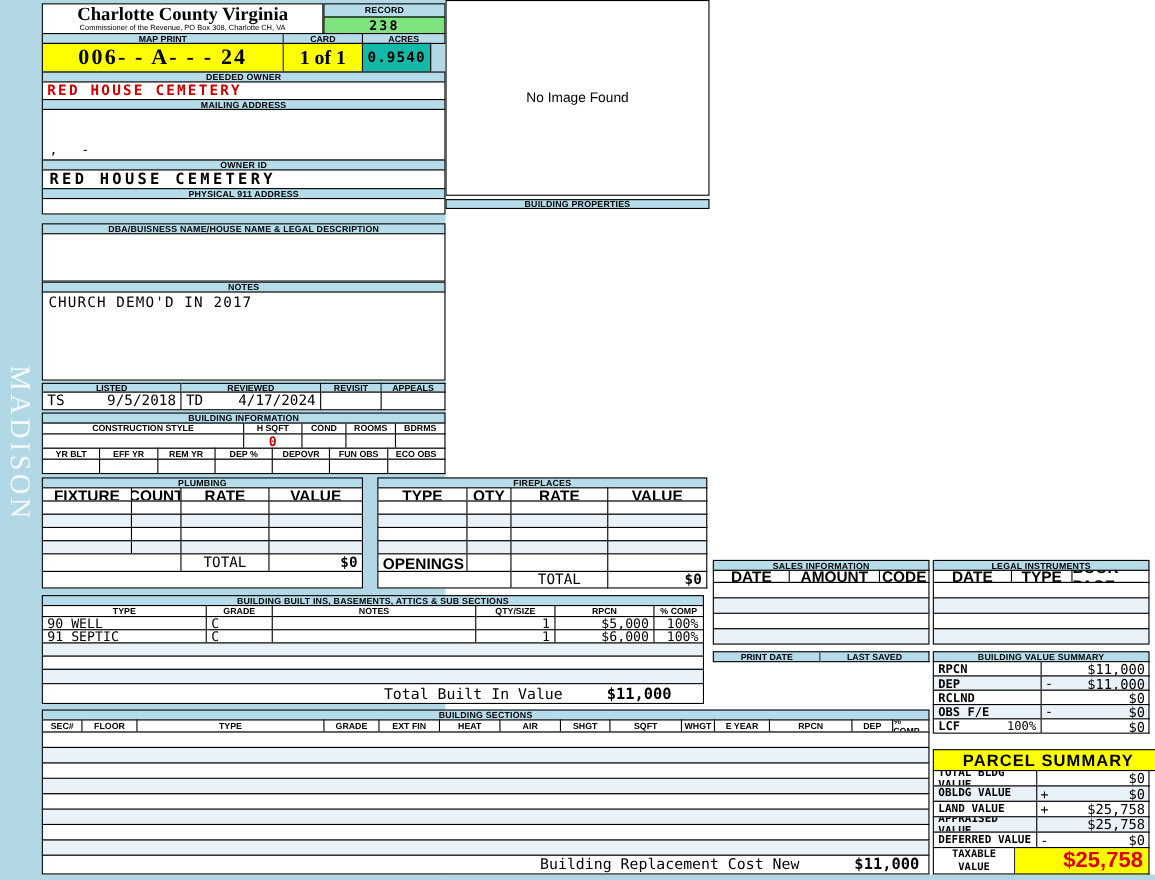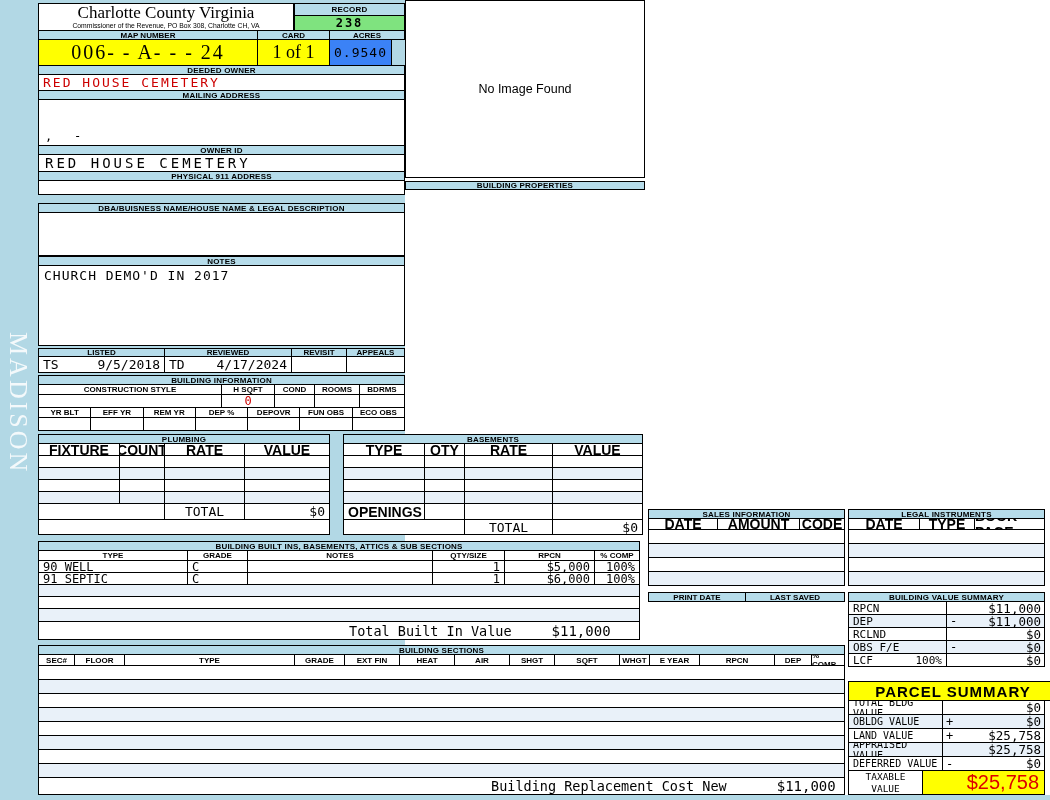--- a/index.html
+++ b/index.html
@@ -15,48 +15,48 @@
   .cols{display:flex;align-items:stretch}
   .cols>div{box-sizing:border-box;border:1px solid #000;border-left:none;display:flex;align-items:center;justify-content:center;overflow:hidden}
   .cols>div:first-child{border-left:1px solid #000}
   .ch{font-size:14px;font-weight:bold}
   .ch8{font-size:8px;font-weight:bold}
   .mono{font-family:"DejaVu Sans Mono","Liberation Mono",monospace}
   .serif{font-family:"Liberation Serif",serif}
   .al{justify-content:flex-start !important;padding-left:4px}
   .ar{justify-content:flex-end !important;padding-right:4px}
   .sb{justify-content:space-between !important;padding:0 4px}
-  .b{font-weight:normal}
+  .b{font-weight:bold}
   .red{color:#cc0000}
 </style>
 </head>
 <body>
 
 <div id="page">
 
   <div class="abs" style="left:405px;top:0;width:645px;height:795px;background:#fff"></div>
 
   <div class="abs serif" style="left:3px;top:332px;width:30px;height:170px;writing-mode:vertical-rl;font-size:26px;letter-spacing:3px;color:rgba(255,255,255,.85)">MADISON</div>
 
   <div class="abs bd w" style="left:38px;top:3px;width:256px;height:28px;text-align:center">
     <div class="serif b" style="font-size:17px;line-height:18px">Charlotte County Virginia</div>
     <div style="font-size:6.8px">Commissioner of the Revenue, PO Box 308, Charlotte CH, VA</div>
   </div>
   <div class="abs bd bl shdr" style="left:294px;top:3px;width:111px;height:13px">RECORD</div>
   <div class="abs bd shdr mono" style="left:294px;top:15px;width:111px;height:16px;background:#7fe37f;font-size:12px;letter-spacing:2px">238</div>
 
   <div class="abs cols" style="left:38px;top:30px;width:367px;height:10px">
-    <div class="bl ch8" style="width:220px">MAP NUMBER</div>
+    <div class="bl ch8" style="width:220px">MAP PRINT</div>
     <div class="bl ch8" style="width:72px">CARD</div>
     <div class="bl ch8" style="width:75px">ACRES</div>
   </div>
   <div class="abs cols" style="left:38px;top:39px;width:367px;height:27px">
     <div class="yel serif b" style="width:220px;font-size:20px;letter-spacing:2px">006- - A- - - 24</div>
     <div class="yel serif b" style="width:72px;font-size:18px">1 of 1</div>
-    <div class="mono b" style="width:62px;background:#3b82f6;font-size:13px;letter-spacing:1px">0.9540</div>
+    <div class="mono b" style="width:62px;background:#14b8a6;font-size:13px;letter-spacing:1px">0.9540</div>
   </div>
 
   <div class="abs bd bl shdr" style="left:38px;top:65px;width:367px;height:10px">DEEDED OWNER</div>
   <div class="abs bd w mono b red" style="left:38px;top:74px;width:367px;height:17px;font-size:13px;letter-spacing:2px;display:flex;align-items:center;padding-left:4px">RED HOUSE CEMETERY</div>
 
   <div class="abs bd bl shdr" style="left:38px;top:90px;width:367px;height:10px">MAILING ADDRESS</div>
   <div class="abs bd w" style="left:38px;top:99px;width:367px;height:47px;display:flex;align-items:flex-end">
     <span class="mono" style="font-size:12px;white-space:pre;padding:0 0 2px 6px">,   -</span>
   </div>
 
@@ -156,21 +156,21 @@
       <div style="width:80px"></div>
       <div style="width:85px"></div>
   </div>
   <div class="abs cols w" style="left:38px;top:503px;width:292px;height:17px">
     <div style="width:127px"></div>
     <div class="mono" style="width:80px;font-size:13px">TOTAL</div>
     <div class="mono b ar" style="width:85px;font-size:13px">$0</div>
   </div>
   <div class="abs bd w" style="left:38px;top:519px;width:292px;height:16px"></div>
 
-  <div class="abs bd bl shdr" style="left:343px;top:434px;width:300px;height:10px">BASEMENTS</div>
+  <div class="abs bd bl shdr" style="left:343px;top:434px;width:300px;height:10px">FIREPLACES</div>
   <div class="abs cols w" style="left:343px;top:443px;width:300px;height:13px">
     <div class="ch" style="width:82px">TYPE</div>
     <div class="ch" style="width:40px">QTY</div>
     <div class="ch" style="width:88px">RATE</div>
     <div class="ch" style="width:90px">VALUE</div>
   </div>
   <div class="abs cols w" style="left:343px;top:455px;width:300px;height:13px">
     <div style="width:82px"></div>
       <div style="width:40px"></div>
       <div style="width:88px"></div>

